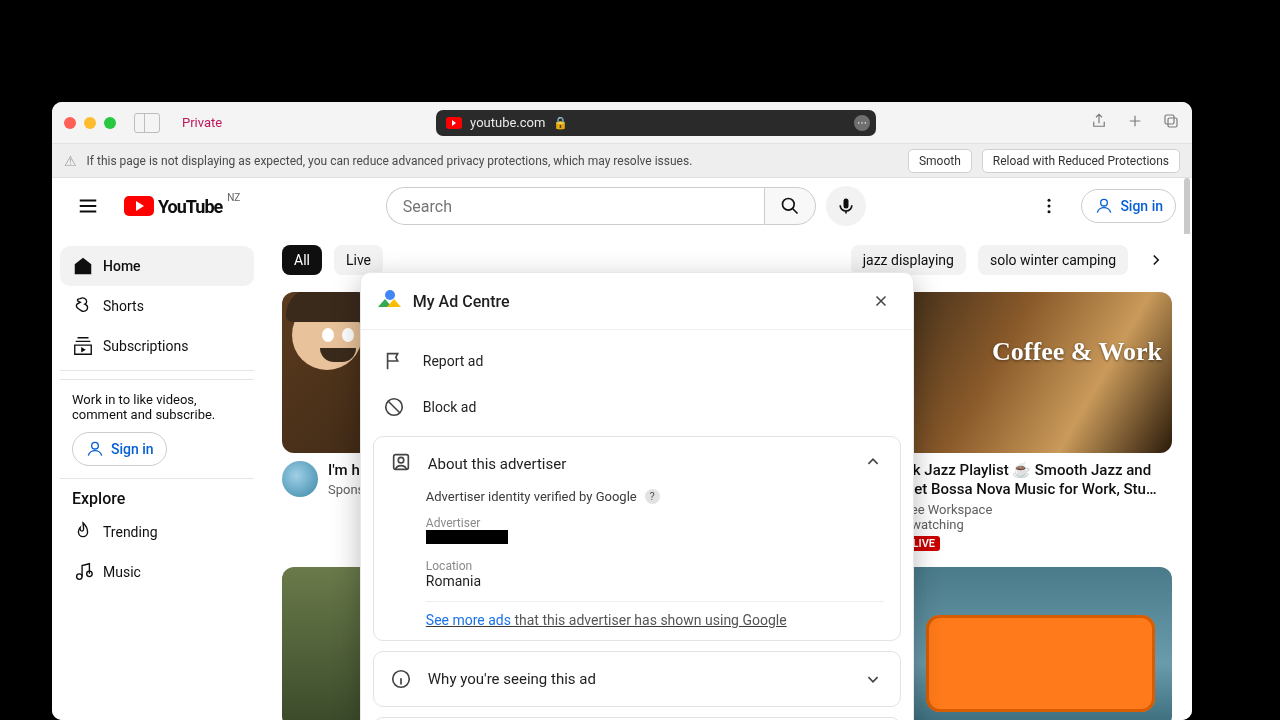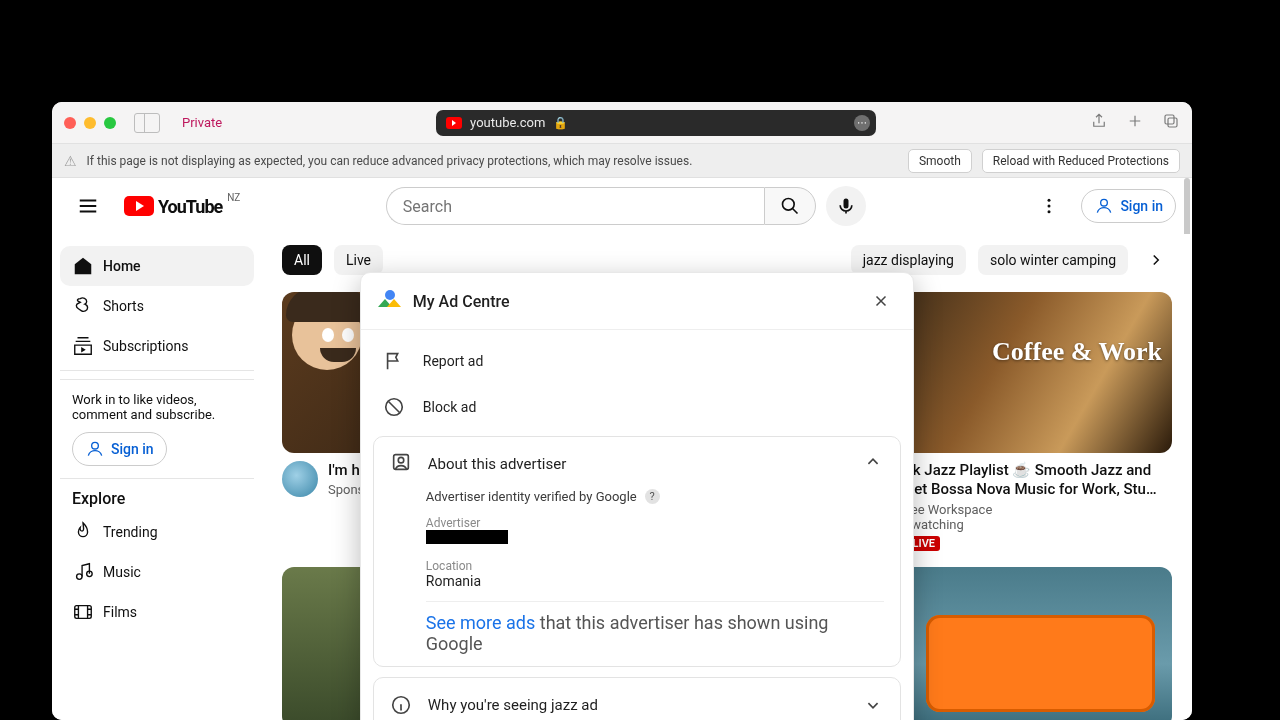--- a/index.html
+++ b/index.html
@@ -122,21 +122,21 @@
   .m-card-head{display:flex;align-items:flex-end;gap:16px;padding:14px 16px;font-size:15px;color:#1f1f1f;}
   .m-card-head svg{width:22px;height:22px;fill:none;stroke:#444;stroke-width:1.8;}
   .m-card-head .chev{margin-left:auto;}
   .m-card-body{padding:2px 16px 12px 52px;font-size:13px;color:#3b3b3b;}
   .verify-row{display:flex;align-items:center;gap:8px;color:#3b3b3b;font-size:13px;}
   .help-dot{width:15px;height:15px;border-radius:50%;background:#e2e2e2;font-size:11px;color:#555;display:flex;align-items:center;justify-content:center;}
   .kv-label{font-size:12px;color:#8a8a8a;margin-top:12px;}
   .kv-value{font-size:14px;color:#1f1f1f;}
   .redacted{display:inline-block;width:82px;height:14px;background:#000;}
   .m-divider{height:1px;background:#eee;margin:12px 0 10px;}
-  .see-more{font-size:18px;}
+  .see-more{font-size:14px;text-decoration:underline;}
   .see-more a{color:#1a73e8;}
   .see-more span{color:#555;}
 
   .m-section{display:flex;align-items:center;gap:16px;padding:16px;font-size:15px;color:#1f1f1f;border:1px solid #e3e3e3;border-radius:10px;margin-top:10px;}
   .m-section svg{width:22px;height:22px;fill:none;stroke:#444;stroke-width:1.8;}
   .m-section .chev{margin-left:auto;}
   .m-settings{padding:16px 16px 6px;font-size:15px;color:#1f1f1f;border:1px solid #e3e3e3;border-radius:10px 10px 0 0;margin-top:10px;border-bottom:none;}
   
   
   .fake-scroll{position:absolute;right:2px;top:76px;width:6px;height:260px;background:#c9c9c9;border-radius:3px;}
@@ -275,27 +275,20 @@
         </div>
         <div class="sb-item">
           <svg viewBox="0 0 24 24">
               <circle cx="8" cy="17" r="3" fill="none" stroke="#0f0f0f" stroke-width="1.5"></circle>
               <path d="M11 17V5l8-2v11" fill="none" stroke="#0f0f0f" stroke-width="1.5"></path>
               <circle cx="19" cy="14" r="3" fill="none" stroke="#0f0f0f" stroke-width="1.5"></circle>
             </svg>
           <span>Music</span>
         </div>
         <div class="sb-item">
-          <svg viewBox="0 0 24 24">
-              <rect x="3" y="5" width="18" height="14" rx="2" fill="none" stroke="#0f0f0f" stroke-width="1.5"></rect>
-              <path d="M7 5v14M17 5v14M3 9h4M3 15h4M17 9h4M17 15h4" stroke="#0f0f0f" stroke-width="1.5"></path>
-            </svg>
-          <span>Films</span>
-        </div>
-        <div class="sb-item">
           
           
         </div>
 
       </div>
 
       <div class="yt-main">
         <div class="chip-row">
           <div class="chip sel">All</div>
           <div class="chip">Live</div>
@@ -416,21 +409,21 @@
               <a>See more ads</a><span> that this advertiser has shown using Google</span>
             </div>
           </div>
         </div>
 
         <div class="m-section">
           <svg viewBox="0 0 24 24">
               <circle cx="12" cy="12" r="9"></circle>
               <path d="M12 8h.01M11 12h1v5h1"></path>
             </svg>
-          <span>Why you're seeing jazz ad</span>
+          <span>Why you're seeing this ad</span>
           <svg class="chev" viewBox="0 0 24 24">
               <path d="M7 10l5 5 5-5"></path>
             </svg>
         </div>
 
         <div class="m-settings">
           
         </div>
       </div>
     </div>

